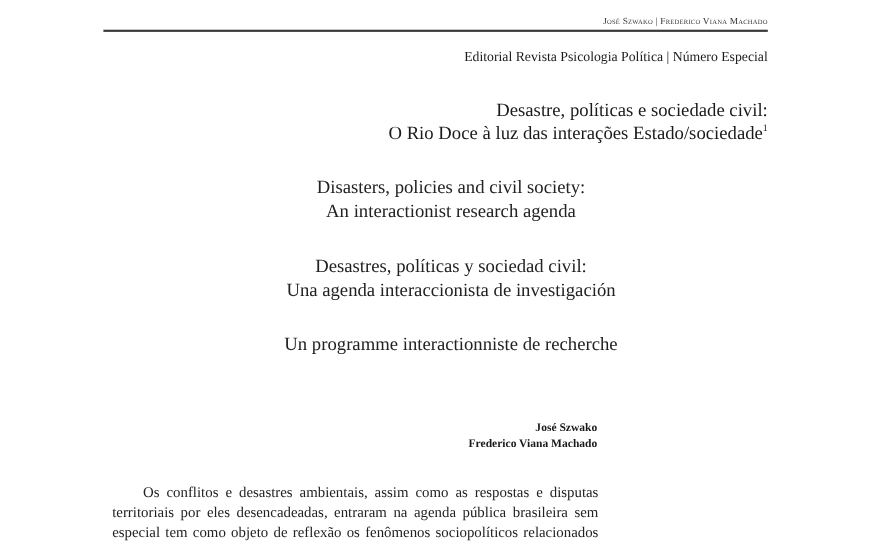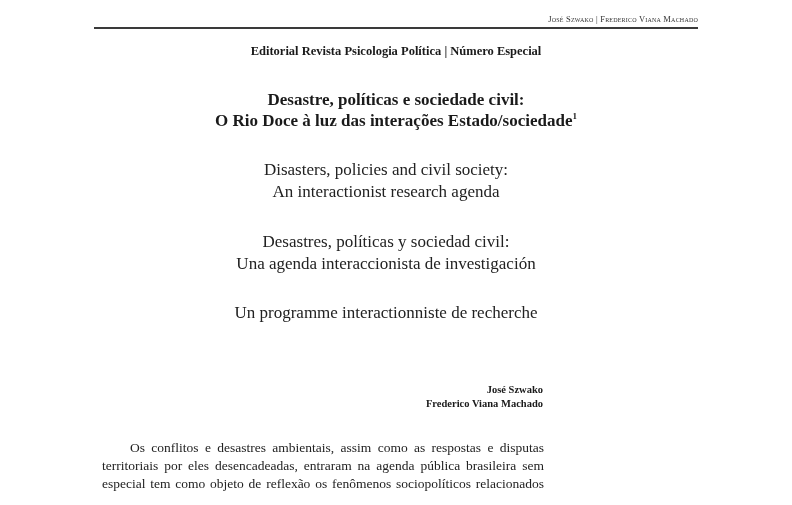--- a/index.html
+++ b/index.html
@@ -32,44 +32,44 @@
       left: 94px;
       width: 604px;
       height: 2px;
       background: #3a3a3a;
     }
     .editorial-line {
       position: absolute;
       top: 44px;
       left: 94px;
       width: 604px;
-      text-align: center;
+      text-align: right;
       font-size: 12.5px;
-      font-weight: bold;
+      font-weight: normal;
       color: #1a1a1a;
     }
     .title-block {
       position: absolute;
       top: 89px;
       left: 94px;
       width: 604px;
-      text-align: center;
+      text-align: right;
       font-size: 17px;
-      font-weight: bold;
+      font-weight: normal;
       line-height: 21px;
       color: #1a1a1a;
     }
     .title-block sup {
       font-size: 9px;
       vertical-align: super;
       line-height: 0;
     }
     .alt-title {
       position: absolute;
-      left: 84px;
+      left: 108px;
       width: 604px;
       text-align: center;
       font-size: 17px;
       line-height: 22px;
       color: #222222;
     }
     .alt-title.en { top: 159px; }
     .alt-title.es { top: 231px; }
     .alt-title.fr { top: 302px; }
     .authors {

